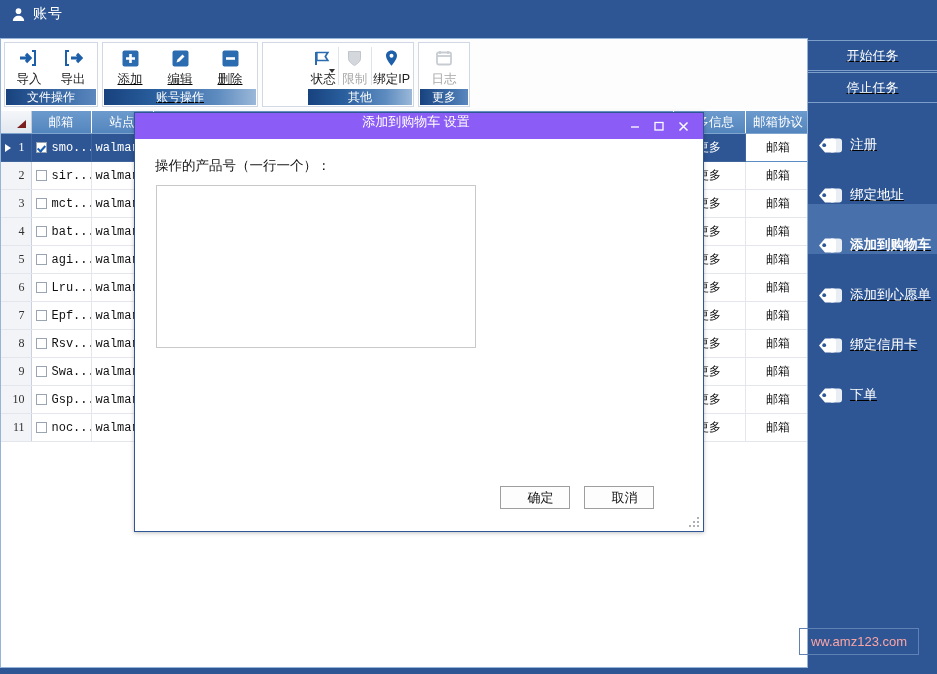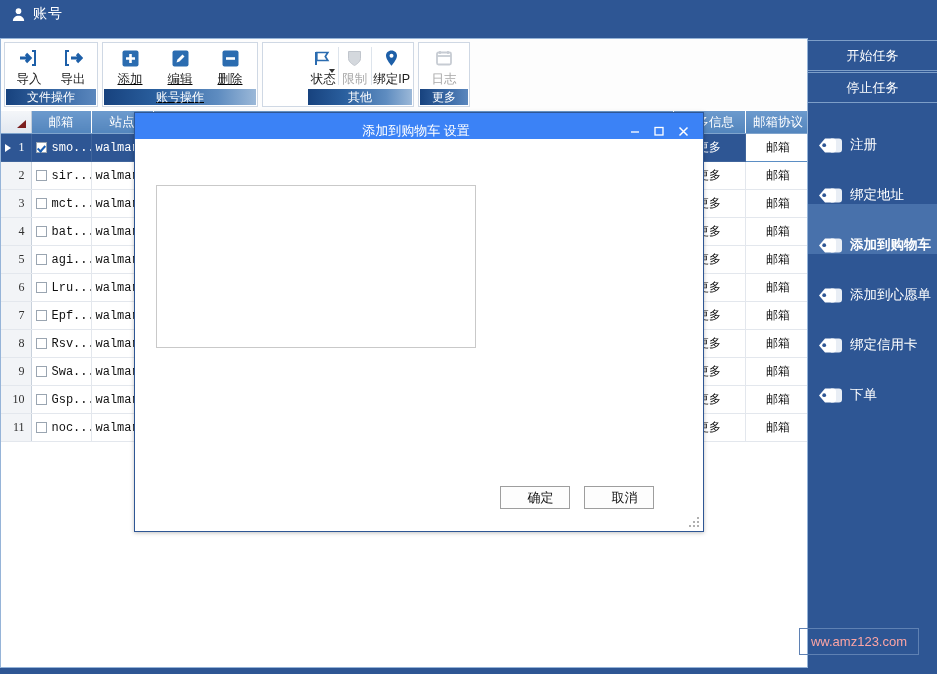--- a/index.html
+++ b/index.html
@@ -129,20 +129,21 @@
     content:"";position:absolute;left:2px;top:1px;width:3px;height:6px;
     border:solid #1a5fb4;border-width:0 2px 2px 0;transform:rotate(42deg);
   }
   td.center{text-align:center;font-family:"Liberation Sans",sans-serif;font-size:12.5px;}
   td.proto{text-align:center;font-family:"Liberation Sans",sans-serif;font-size:12.5px;}
 
   
   #side-panel{
     position:absolute;left:808px;top:38px;width:129px;height:636px;
     background:#2e5694;
+    text-decoration:underline;
   }
   .side-task-btn{
     height:29px;margin:0 0 1px 0;
     background:#2e5694;
     border:1px solid #7d9ec8;
     border-left:none;border-right:none;
     color:#ffffff;font-size:13px;
     display:flex;align-items:center;justify-content:center;
     cursor:default;
   }
@@ -167,22 +168,22 @@
 
   
   #dialog{
     position:absolute;left:134px;top:112px;width:570px;height:420px;
     background:#ffffff;
     border:1px solid #2e5694;
     box-sizing:border-box;
     box-shadow:0 1px 4px rgba(0,0,0,.25);
   }
   #dlg-title{
-    height:36px;background:#3b82f6;color:#ffffff;
-    display:flex;align-items:center;position:relative;
+    height:36px;background:#8b5cf6;color:#ffffff;
+    display:flex;position:relative;
   }
   #dlg-title .dt-text{flex:1;text-align:center;font-size:13px;padding-left:74px;}
   .dlg-ctrl{width:24px;height:26px;display:flex;align-items:center;justify-content:center;cursor:default;}
   .dlg-ctrl svg{display:block;}
   #dlg-body{position:absolute;left:0;top:26px;right:0;bottom:0;background:#ffffff;}
   #dlg-label{position:absolute;left:20px;top:18px;font-size:13.5px;color:#111;}
   #dlg-textarea{
     position:absolute;left:21px;top:46px;width:320px;height:163px;
     border:1px solid #c9c9c9;background:#ffffff;
     box-sizing:border-box;
@@ -534,20 +535,21 @@
           <rect x="2" y="2.5" width="8" height="7.5" fill="none" stroke="#ffffff" stroke-width="1.3"></rect>
         </svg>
     </span>
     <span class="dlg-ctrl" style="margin-right:8px;">
       <svg width="13" height="13" viewBox="0 0 13 13">
           <path d="M2.5 2.5 L10.5 10.5 M10.5 2.5 L2.5 10.5" stroke="#ffffff" stroke-width="1.5"></path>
         </svg>
     </span>
   </div>
   <div id="dlg-body">
+    <div id="dlg-label">操作的产品号（一行一个）：</div>
     <textarea id="dlg-textarea" placeholder="" style=""></textarea>
     <div class="dlg-btn" id="dlg-ok">确定</div>
     <div class="dlg-btn" id="dlg-cancel">取消</div>
     <div id="dlg-grip">
         <i style="left: 8px; top: 0px;"></i>
         <i style="left: 4px; top: 4px;"></i>
         <i style="left: 8px; top: 4px;"></i>
         <i style="left: 0px; top: 8px;"></i>
         <i style="left: 4px; top: 8px;"></i>
         <i style="left: 8px; top: 8px;"></i>

